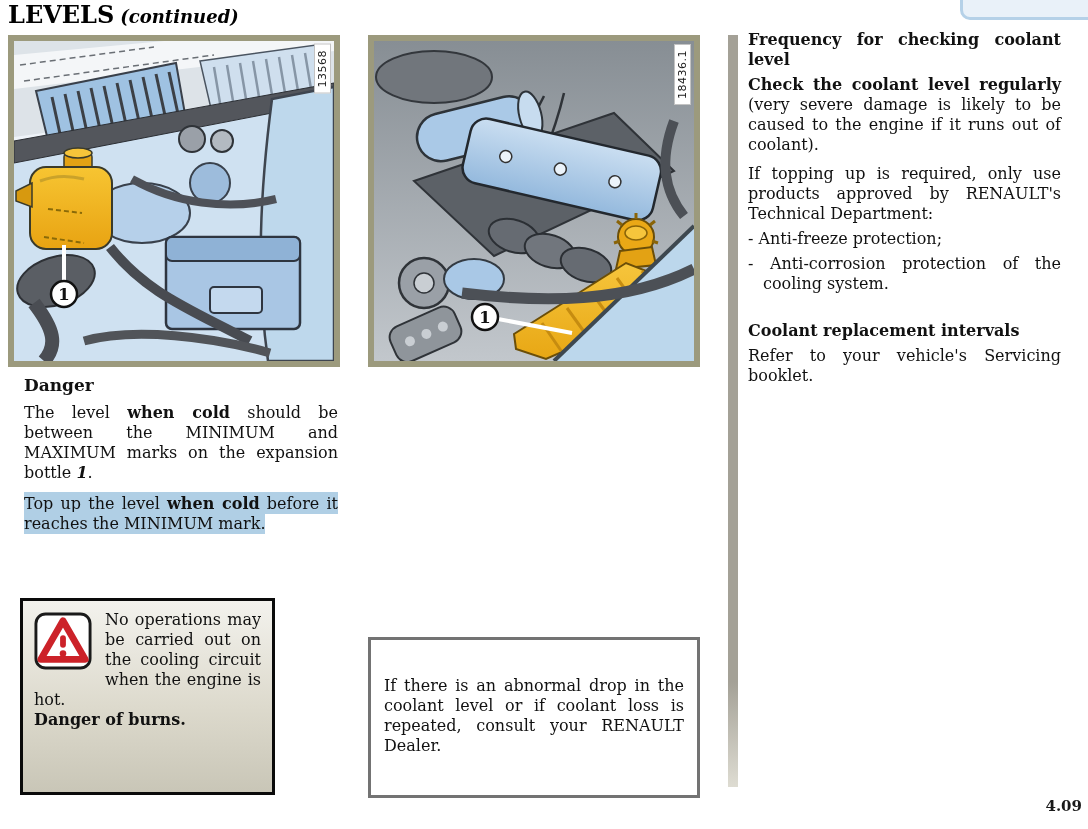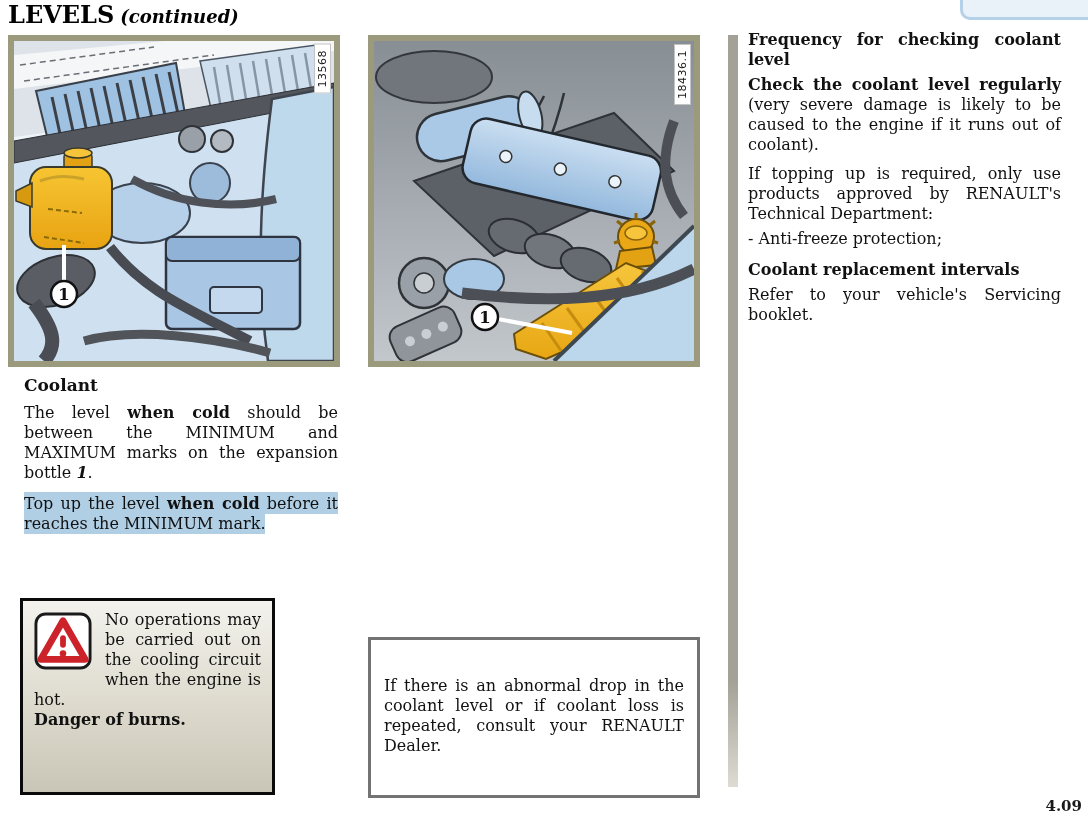--- a/index.html
+++ b/index.html
@@ -21,21 +21,21 @@
   
   .divider{position:absolute;left:728px;top:35px;width:10px;height:752px;
            background:linear-gradient(to bottom,#a4a197 0%,#a4a197 86%,#dedcd2 100%);}
   
   .right-col{position:absolute;left:748px;top:30px;width:313px;font-size:16px;line-height:20px;}
   .right-col .rc-h1{margin:0;font-size:16px;line-height:20px;text-align:justify;}
   .right-col p{text-align:justify;}
   .rc-p1{margin:5px 0 0;}
   .rc-p2{margin:9px 0 0;}
   .bullet{margin:5px 0 0;padding-left:15px;text-indent:-15px;}
-  .rc-h2{margin:11px 0 0;font-size:16px;line-height:20px;}
+  .rc-h2{margin:27px 0 0;font-size:16px;line-height:20px;}
   .rc-p3{margin:5px 0 0;}
   
   .left-col{position:absolute;left:24px;top:374px;width:314px;font-size:16px;line-height:20px;}
   .cool-h{margin:0 0 7px;font-size:17px;line-height:22px;}
   .cool-p{margin:0;text-align:justify;}
   .cool-hl-wrap{margin:10px 0 0;text-align:justify;}
   .hl{background:#b0cfe5;padding:1.5px 0;-webkit-box-decoration-break:clone;box-decoration-break:clone;}
   
   .warning-box{position:absolute;left:20px;top:598px;width:255px;height:197px;box-sizing:border-box;
                border:3px solid #0a0a0a;background:linear-gradient(to bottom,#f3f2ed 0%,#dddacd 55%,#c9c6b7 100%);
@@ -174,21 +174,21 @@
           <text class="callout-text" x="111" y="282" text-anchor="middle" font-size="17">1</text>
         </g>
       </svg>
       <div class="fig-ref">18436.1</div>
     </div>
   </figure>
 
   <div class="divider"></div>
 
   <section class="left-col">
-    <h2 class="cool-h">Coolant</h2>
+    <h2 class="cool-h">Danger</h2>
     <p class="cool-p"><span>The level </span><b>when cold</b><span> should be between the MINIMUM and MAXIMUM marks on the expansion bottle </span><b><i>1</i></b><span>.</span></p>
     <p class="cool-hl-wrap"><span class="hl"><span>Top up the level </span><b>when cold</b><span> before it reaches the MINIMUM mark.</span></span></p>
   </section>
 
   <aside class="warning-box">
     <p class="warn-text"><span class="warn-icon">
           <svg viewBox="0 0 60 60">
             <rect x="2" y="2" width="56" height="56" rx="10" fill="#fff" stroke="#1a1a1a" stroke-width="3"></rect>
             <path d="M30 9 L53 49 L7 49 Z" fill="#fff" stroke="#cc2229" stroke-width="7" stroke-linejoin="round"></path>
             <rect x="27" y="24" width="6" height="13" rx="3" fill="#cc2229"></rect>
@@ -199,19 +199,20 @@
 
   <aside class="info-box">
     <p>If there is an abnormal drop in the coolant level or if coolant loss is repeated, consult your RENAULT Dealer.</p>
   </aside>
 
   <section class="right-col">
     <h2 class="rc-h1">Frequency for checking coolant level</h2>
     <p class="rc-p1"><b>Check the coolant level regularly</b><span> (very severe damage is likely to be caused to the engine if it runs out of coolant).</span></p>
     <p class="rc-p2">If topping up is required, only use products approved by RENAULT's Technical Department:</p>
     <p class="bullet">- Anti-freeze protection;</p>
+    <p class="bullet">- Anti-corrosion protection of the cooling system.</p>
     <h2 class="rc-h2">Coolant replacement intervals</h2>
     <p class="rc-p3">Refer to your vehicle's Servicing booklet.</p>
   </section>
 
   <div class="page-number">4.09</div>
 
 </div>
 
 </body></html>

